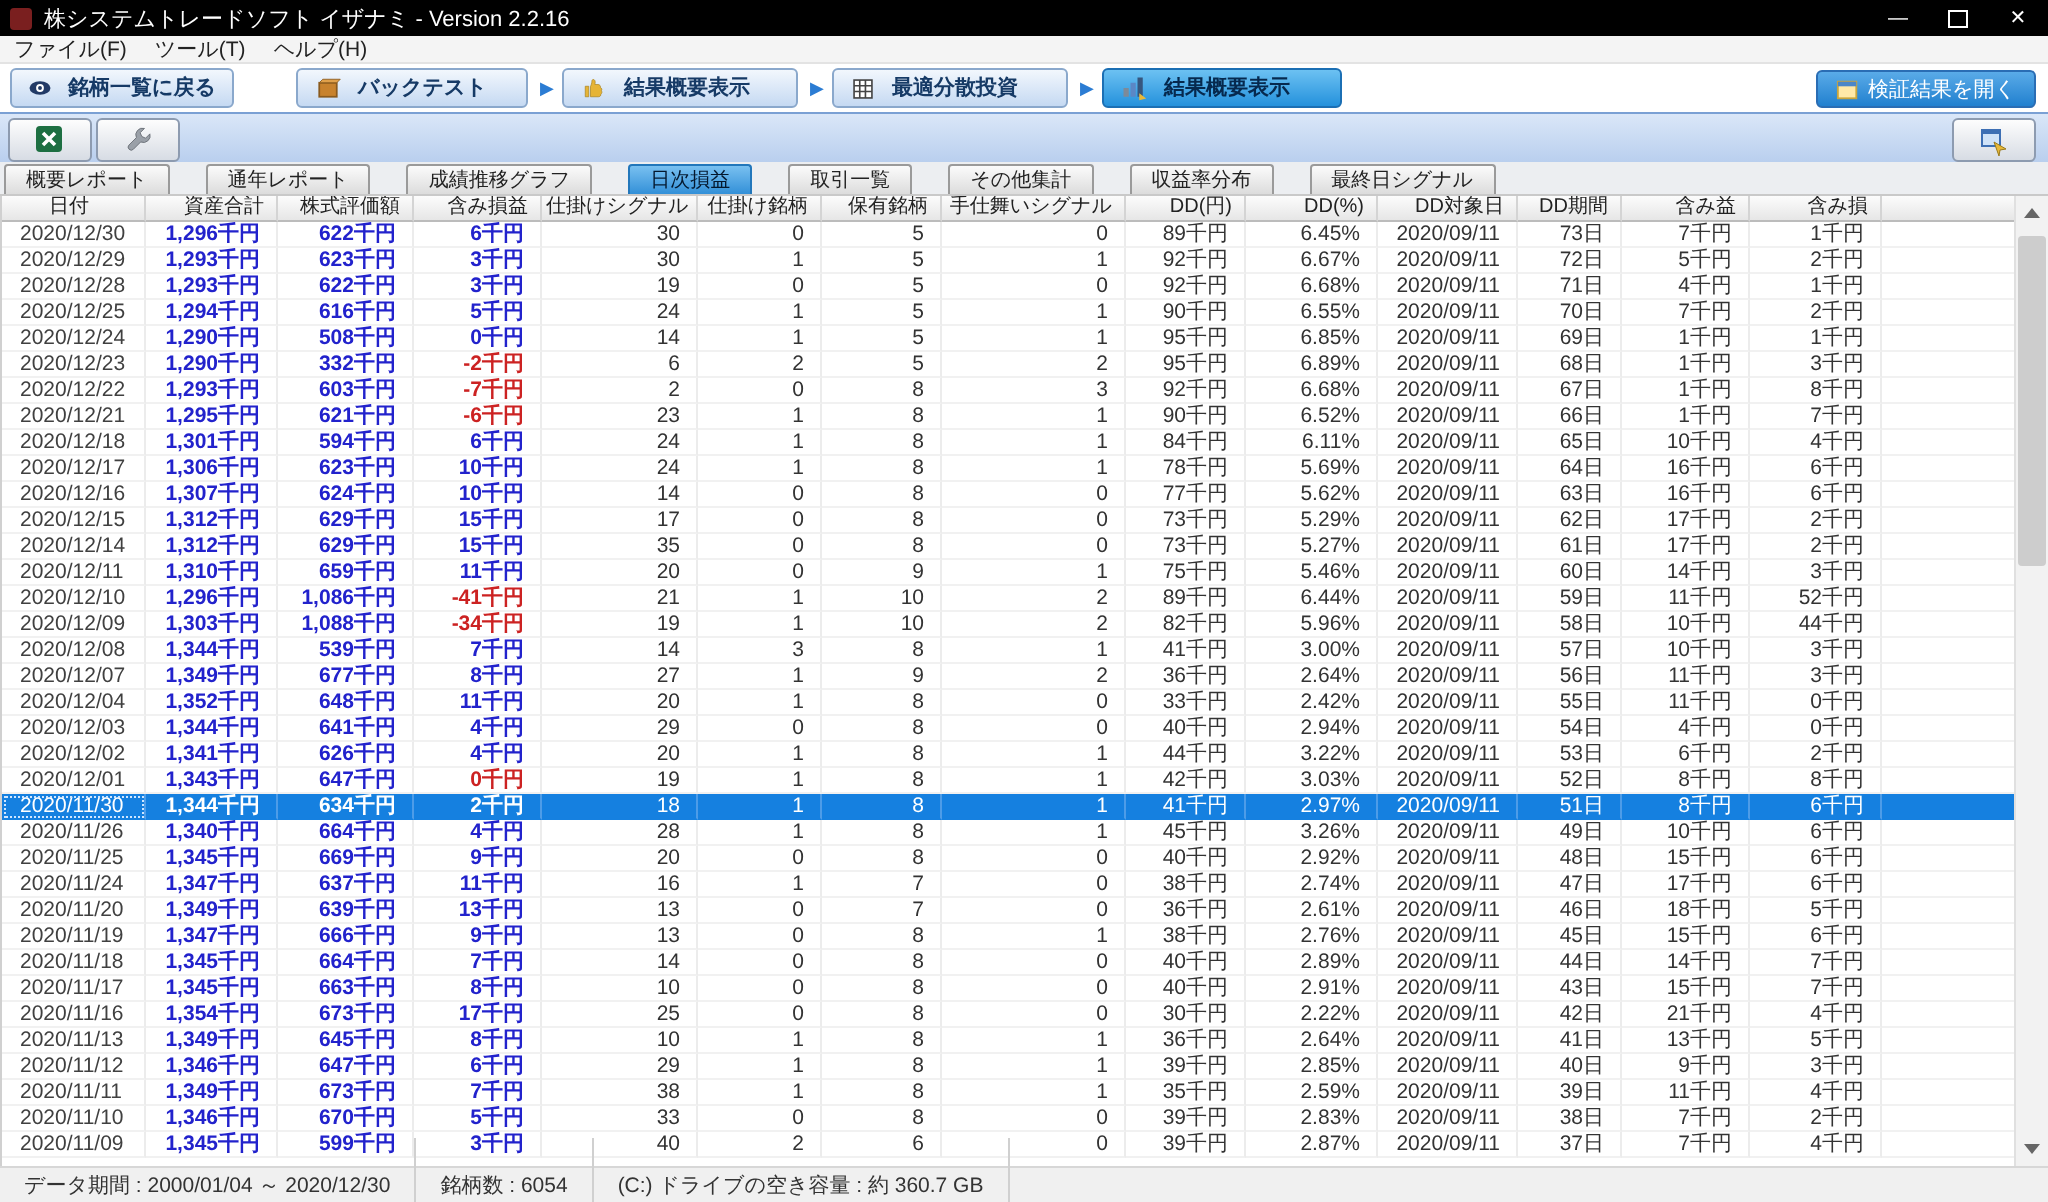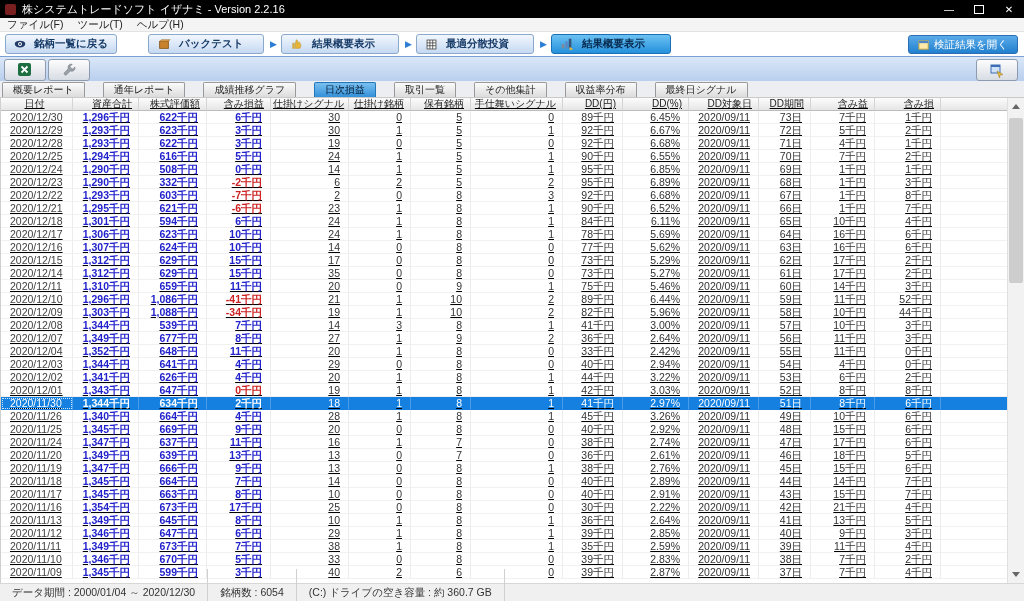--- a/index.html
+++ b/index.html
@@ -41,21 +41,21 @@
   
   .subtabs{position:absolute;left:0;top:81px;width:1024px;height:17px;background:#eceef1;
     border-bottom:1px solid #c9c9c9;display:flex;align-items:flex-end;padding-left:2px;box-sizing:border-box;}
   .stab{height:15px;margin-right:18px;border:1px solid #9a9a9a;border-bottom:none;border-radius:2px 2px 0 0;
     background:linear-gradient(#fbfbfb,#dcdcdc);font-size:10px;color:#222;display:flex;align-items:center;
     padding:0 10px;box-sizing:border-box;white-space:nowrap;}
   .stab.sel2{background:linear-gradient(#79c0f0,#3390d8);border-color:#2277bb;color:#04182e;}
   
   .tablearea{position:absolute;left:0;top:98px;width:1024px;height:485px;background:#fff;
     border-left:1px solid #d0d0d0;box-sizing:border-box;overflow:hidden;}
-  table.grid{border-collapse:separate;border-spacing:0;table-layout:fixed;width:1007px;text-decoration:underline;}
+  table.grid{border-collapse:separate;border-spacing:0;table-layout:fixed;width:1007px;}
   .grid th{height:13px;box-sizing:border-box;padding:0 6px 0 2px;font-size:10px;font-weight:normal;color:#222;
     background:linear-gradient(#fcfcfc,#e6e6e6);border-right:1px solid #d4d4d4;border-bottom:1px solid #bcbcbc;
     text-align:right;white-space:nowrap;overflow:hidden;line-height:12px;}
   .grid th.hdate{text-align:center;}
   .grid td{height:12.6px;box-sizing:border-box;padding:0 8px;font-size:10.5px;line-height:12px;color:#333;
     border-right:1px solid #ececec;border-bottom:1px solid #f1f1f1;white-space:nowrap;overflow:hidden;}
   .grid td.date{text-align:left;padding-left:9px;color:#404040;}
   .grid td.num{text-align:right;}
   .grid td.money{color:var(--pos);font-weight:bold;}
   .grid td.neg{color:var(--neg);}

